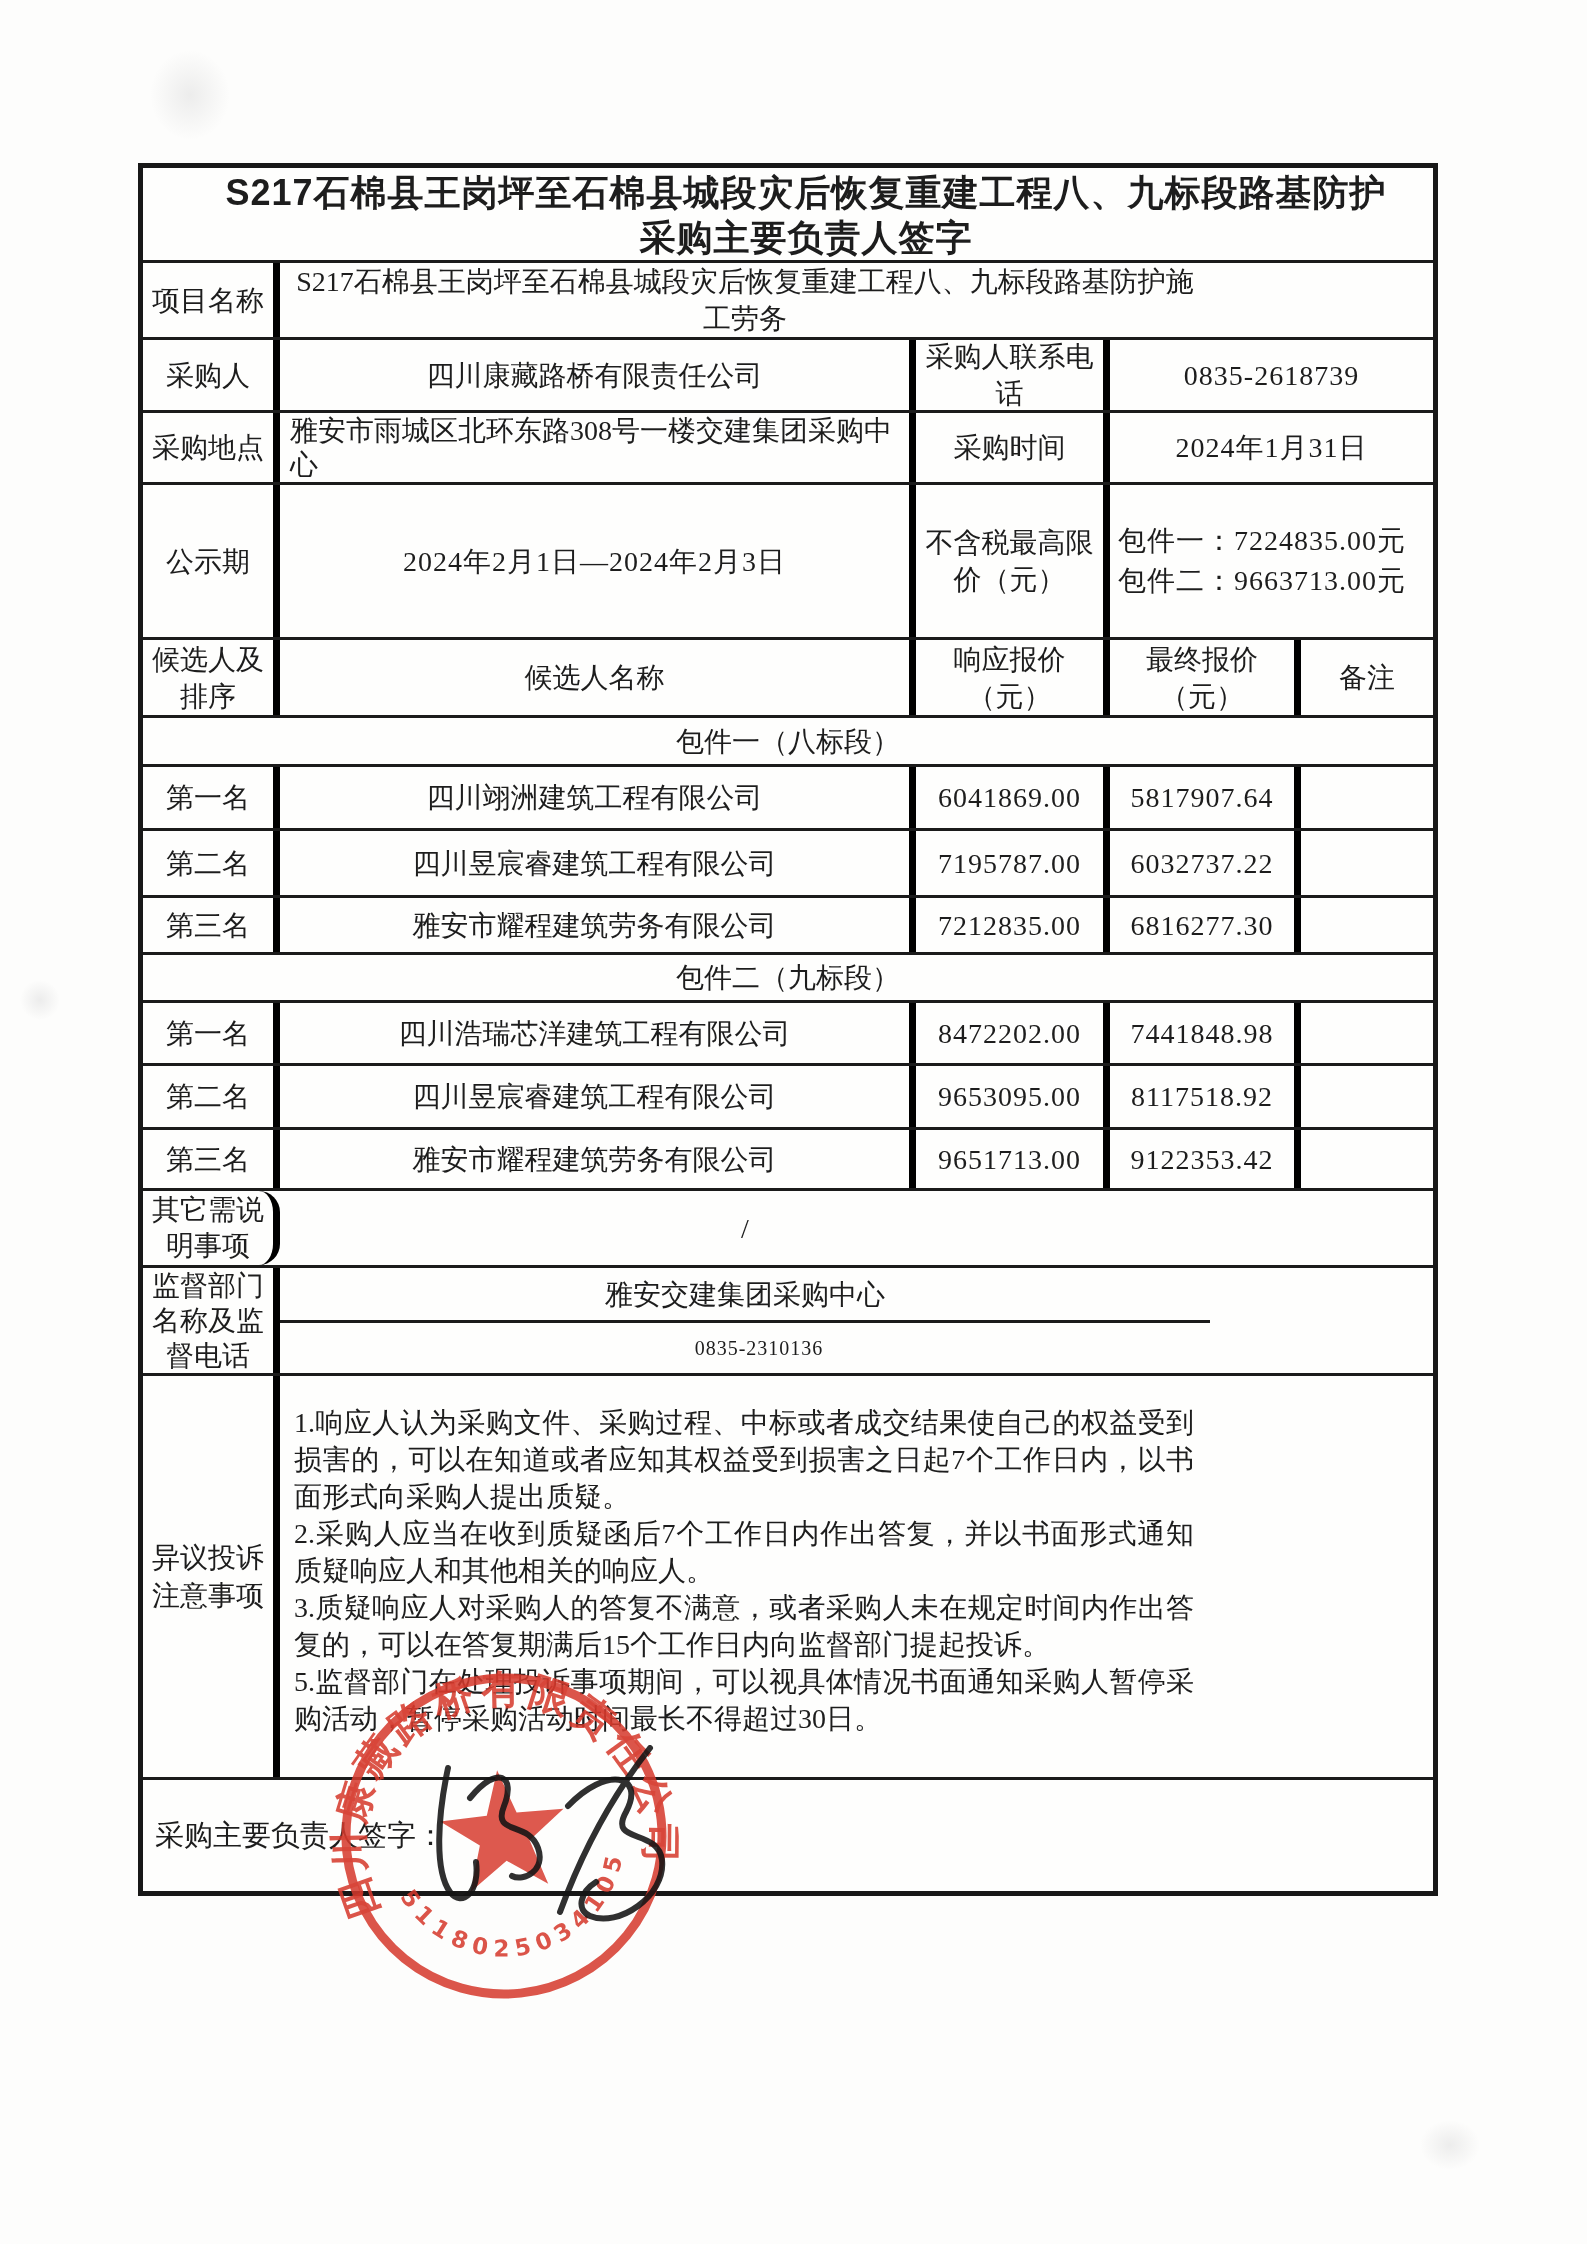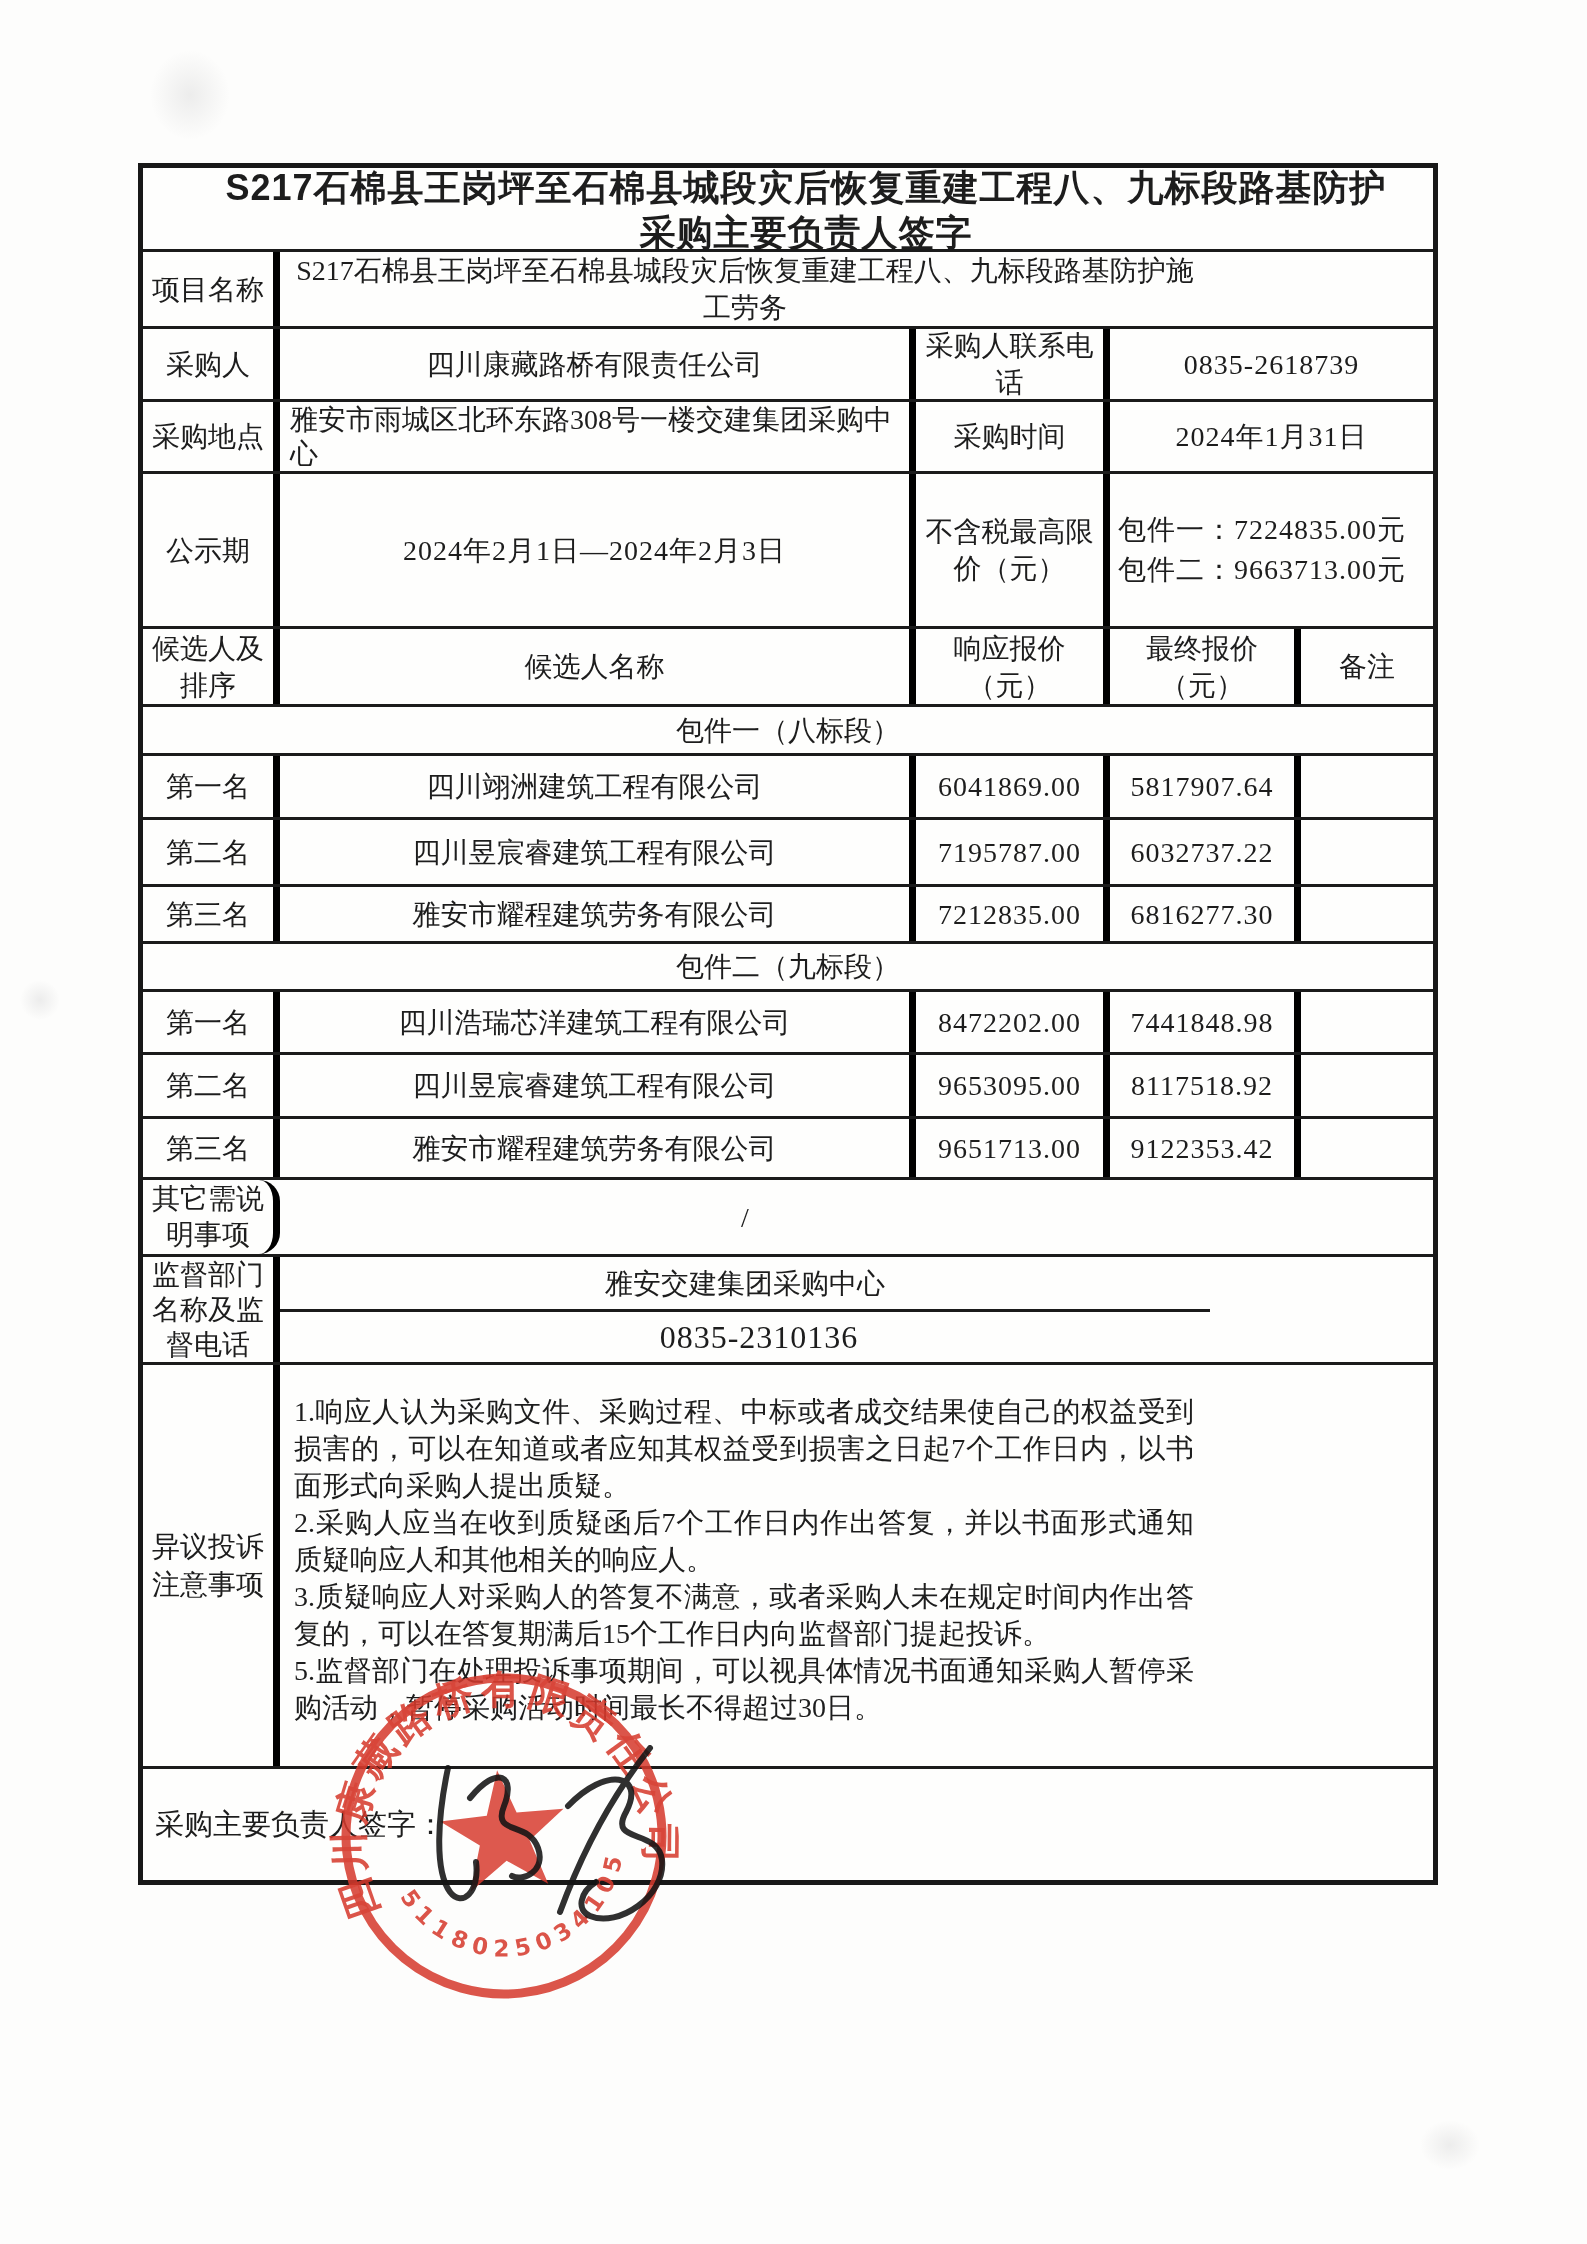--- a/index.html
+++ b/index.html
@@ -30,21 +30,21 @@
     text-align:center;
     font-size:28px;line-height:37px;
     padding:4px 8px;
     overflow:hidden;
     word-break:break-all;
   }
   .cell:last-child{border-right:none;}
   .c1{width:137px;} .c2{width:636px;} .c3{width:194px;} .c4{width:191px;} .c5{width:132px;}
   .c45{width:323px;} .cfull{width:1290px;} .cval{width:930px;}
   .left-align{align-items:flex-start;text-align:left;}
-  #title-row{height:84px;padding-left:36px;}
+  #title-row{height:95px;padding-left:36px;}
   #title-cell{
     font-family:"Liberation Sans","DejaVu Sans",sans-serif;
     font-weight:bold;font-size:36px;line-height:45px;
     letter-spacing:1px;padding-top:6px;
   }
   .num{letter-spacing:1px;}
   
   .stack{padding:0;justify-content:stretch;}
   .substack{width:100%;display:flex;flex-direction:column;height:100%;}
   .subcell{flex:1;display:flex;align-items:center;justify-content:center;box-sizing:border-box;}
@@ -178,21 +178,21 @@
     <div class="trow" style="height:77px;">
       <div class="cell c1" style="line-height:36px;border-radius:21px;">其它需说明事项</div>
       <div class="cell cval">/</div>
     </div>
 
     <div class="trow" style="height:108px;">
       <div class="cell c1" style="line-height:35px;">监督部门名称及监督电话</div>
       <div class="cell cval stack">
         <div class="substack">
           <div class="subcell" style="font-size:28px;">雅安交建集团采购中心</div>
-          <div class="subcell num" style="font-size:32px;margin-left:28px;">0835-2310136</div>
+          <div class="subcell num" style="font-size:20px;margin-left:28px;">0835-2310136</div>
         </div>
       </div>
     </div>
 
     <div class="trow" style="height:404px;">
       <div class="cell c1" style="line-height:38px;">异议投诉注意事项</div>
       <div class="cell cval obj-content">
         <p>1.响应人认为采购文件、采购过程、中标或者成交结果使自己的权益受到损害的，可以在知道或者应知其权益受到损害之日起7个工作日内，以书面形式向采购人提出质疑。</p>
         <p>2.采购人应当在收到质疑函后7个工作日内作出答复，并以书面形式通知质疑响应人和其他相关的响应人。</p>
         <p>3.质疑响应人对采购人的答复不满意，或者采购人未在规定时间内作出答复的，可以在答复期满后15个工作日内向监督部门提起投诉。</p>

